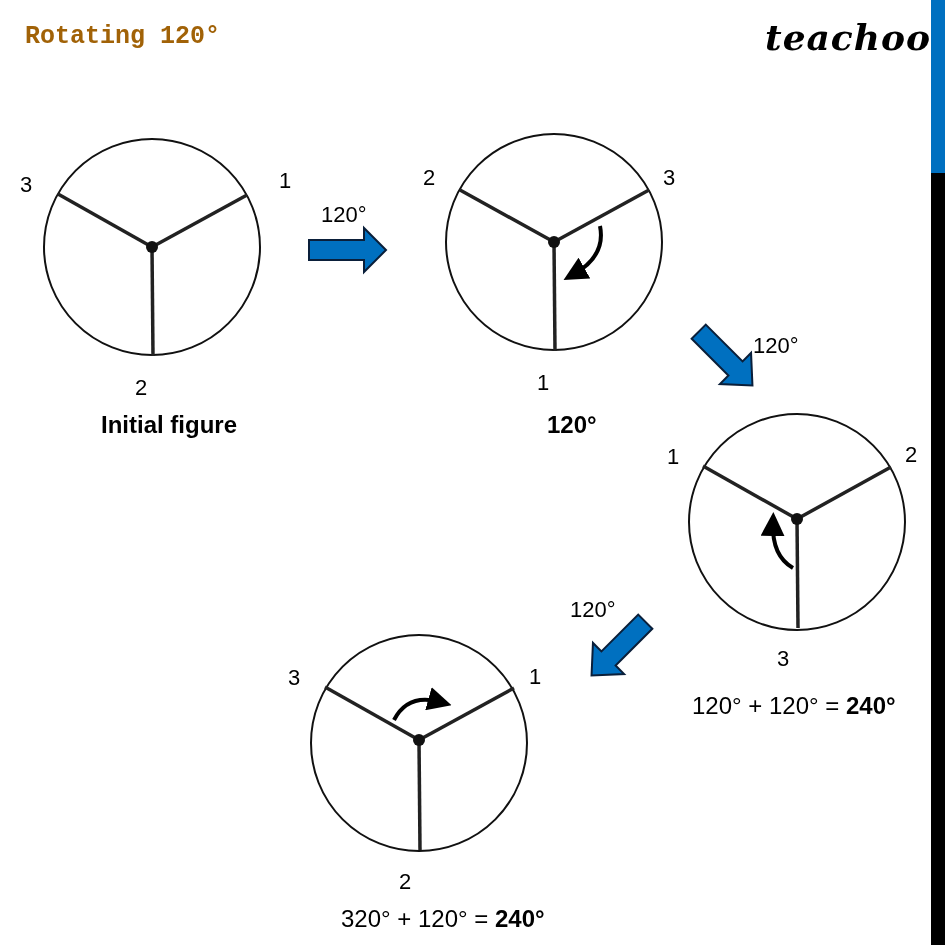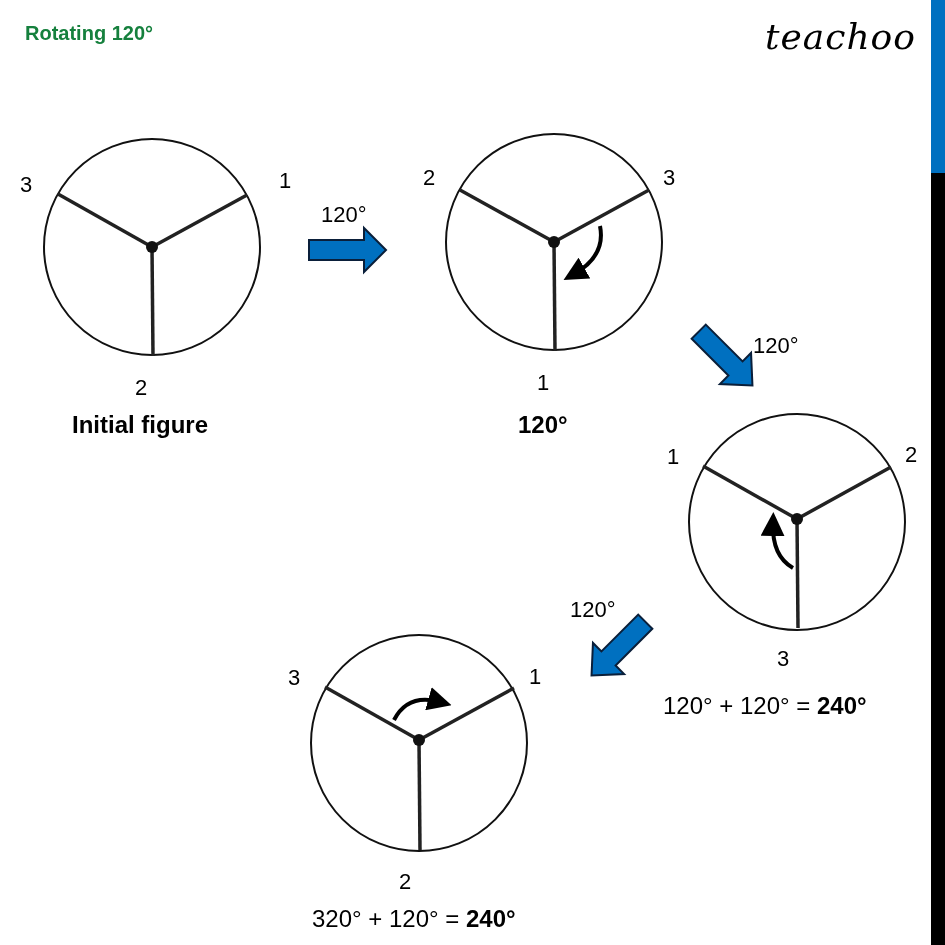--- a/index.html
+++ b/index.html
@@ -1,22 +1,22 @@
 <!DOCTYPE html>
 <html><head>
   <meta charset="utf-8">
   <style>
     html, body { margin: 0; padding: 0; background: #ffffff; }
     body { width: 945px; height: 945px; position: relative; overflow: hidden; font-family: "Liberation Sans", sans-serif; }
-    .title { position: absolute; left: 25px; top: 22px; font-size: 20px; font-weight: bold; color: #15803d; font-family: Liberation Sans, sans-serif; }
-    .logo { position: absolute; left: 765px; top: 16px; font-size: 36px; font-weight: normal; font-style: italic; color: #000; font-family: "DejaVu Serif", serif; letter-spacing: 1px; }
+    .title { position: absolute; left: 25px; top: 22px; font-size: 25px; font-weight: bold; color: #a16207; font-family: Liberation Mono, monospace; }
+    .logo { position: absolute; left: 765px; top: 16px; font-size: 36px; font-weight: bold; font-style: italic; color: #000; font-family: "DejaVu Serif", serif; letter-spacing: 1px; }
     .side-bar-blue { position: absolute; left: 931px; top: 0; width: 14px; height: 173px; background: #0070c0; }
     .side-bar-black { position: absolute; left: 931px; top: 173px; width: 14px; height: 772px; background: #000; }
     .lbl { position: absolute; font-size: 22px; color: #000; font-family: "Liberation Sans", sans-serif; }
-    .cap { position: absolute; font-size: 24px; color: #000; font-family: "Liberation Sans", sans-serif; white-space: nowrap; }
+    .cap { position: absolute; font-size: 24px; color: #000; font-family: "Liberation Sans", sans-serif; white-space: nowrap; margin-left: 29px; }
     .cap b { font-weight: bold; }
     svg { position: absolute; left: 0; top: 0; }
   </style>
 </head>
 <body>
 
 <div class="side-bar-blue"></div>
 <div class="side-bar-black"></div>
 
 <div class="title">Rotating 120°</div>

